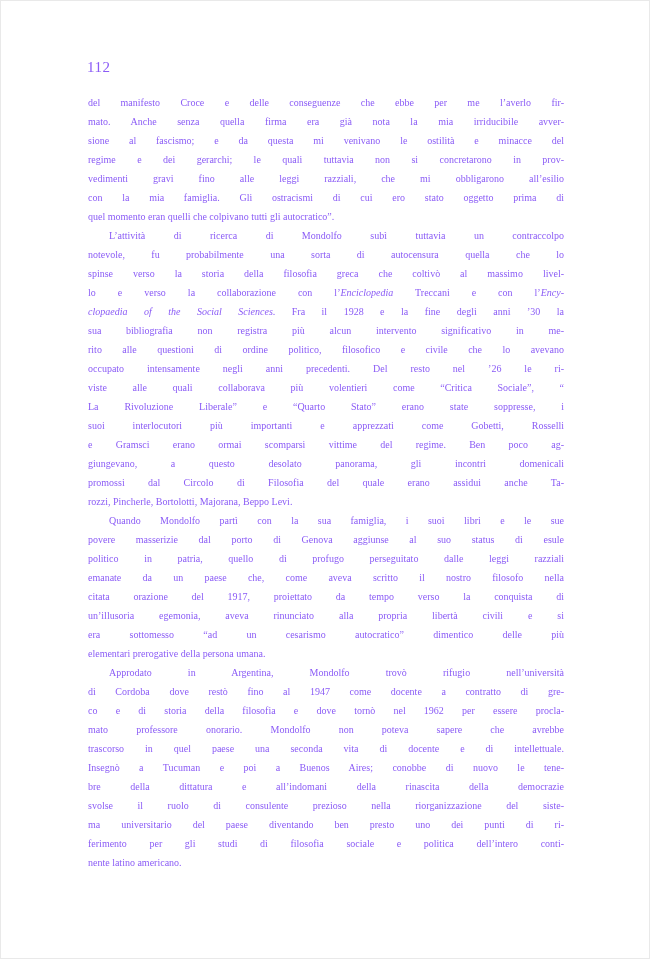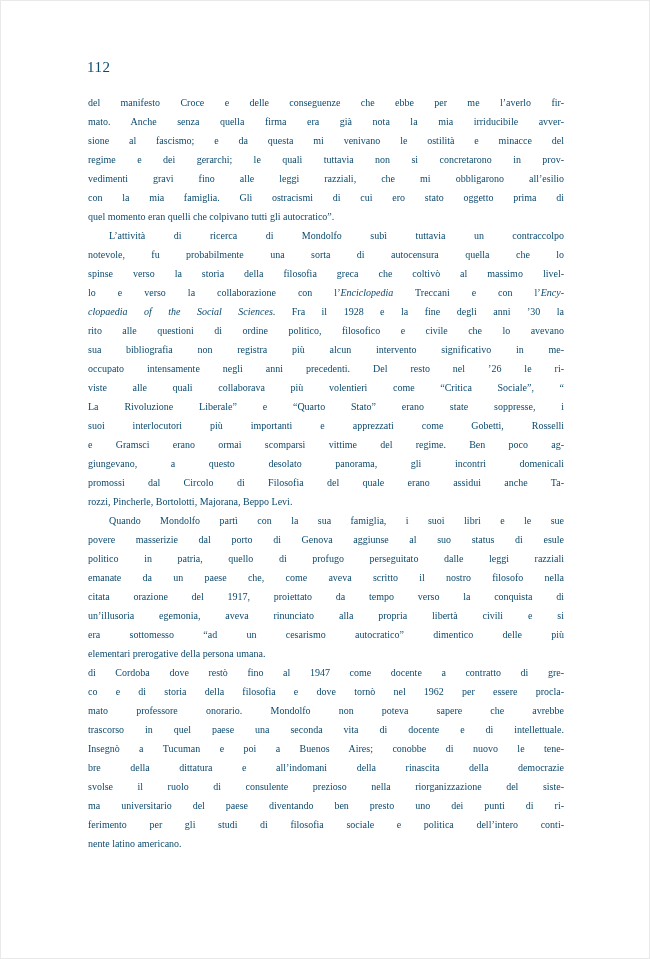--- a/index.html
+++ b/index.html
@@ -7,21 +7,21 @@
     padding: 0;
     background: #ffffff;
   }
   .page {
     position: relative;
     width: 648px;
     height: 957px;
     background: #ffffff;
     border: 1px solid #e9e9e9;
     font-family: "Liberation Serif", "DejaVu Serif", serif;
-    color: #0c4a6e;
+    color: #8b5cf6;
     overflow: hidden;
   }
   .page-number {
     position: absolute;
     left: 86px;
     top: 58px;
     font-size: 15px;
     letter-spacing: 0.5px;
   }
   .text-block {
@@ -64,42 +64,43 @@
         <div class="line">vedimenti gravi fino alle leggi razziali, che mi obbligarono all’esilio</div>
         <div class="line">con la mia famiglia. Gli ostracismi di cui ero stato oggetto prima di</div>
         <div class="line last">quel momento eran quelli che colpivano tutti gli autocratico”.</div>
       </div>
       <div class="paragraph">
         <div class="line indent">L’attività di ricerca di Mondolfo subì tuttavia un contraccolpo</div>
         <div class="line">notevole, fu probabilmente una sorta di autocensura quella che lo</div>
         <div class="line">spinse verso la storia della filosofia greca che coltivò al massimo livel-</div>
         <div class="line"><span>lo e verso la collaborazione con l’</span><em>Enciclopedia</em><span> Treccani e con l’</span><em>Ency-</em></div>
         <div class="line"><em>clopaedia of the Social Sciences</em><span>. Fra il 1928 e la fine degli anni ’30 la</span></div>
+        <div class="line">sua bibliografia non registra più alcun intervento significativo in me-</div>
         <div class="line">rito alle questioni di ordine politico, filosofico e civile che lo avevano</div>
-        <div class="line">sua bibliografia non registra più alcun intervento significativo in me-</div>
         <div class="line">occupato intensamente negli anni precedenti. Del resto nel ’26 le ri-</div>
         <div class="line">viste alle quali collaborava più volentieri come “Critica Sociale”, “</div>
         <div class="line">La Rivoluzione Liberale” e “Quarto Stato” erano state soppresse, i</div>
         <div class="line">suoi interlocutori più importanti e apprezzati come Gobetti, Rosselli</div>
         <div class="line">e Gramsci erano ormai scomparsi vittime del regime. Ben poco ag-</div>
         <div class="line">giungevano, a questo desolato panorama, gli incontri domenicali</div>
         <div class="line">promossi dal Circolo di Filosofia del quale erano assidui anche Ta-</div>
         <div class="line last">rozzi, Pincherle, Bortolotti, Majorana, Beppo Levi.</div>
       </div>
       <div class="paragraph">
         <div class="line indent">Quando Mondolfo partì con la sua famiglia, i suoi libri e le sue</div>
         <div class="line">povere masserizie dal porto di Genova aggiunse al suo status di esule</div>
         <div class="line">politico in patria, quello di profugo perseguitato dalle leggi razziali</div>
         <div class="line">emanate da un paese che, come aveva scritto il nostro filosofo nella</div>
         <div class="line">citata orazione del 1917, proiettato da tempo verso la conquista di</div>
         <div class="line">un’illusoria egemonia, aveva rinunciato alla propria libertà civili e si</div>
         <div class="line">era sottomesso “ad un cesarismo autocratico” dimentico delle più</div>
         <div class="line last">elementari prerogative della persona umana.</div>
       </div>
       <div class="paragraph">
+        <div class="line indent">Approdato in Argentina, Mondolfo trovò rifugio nell’università</div>
         <div class="line">di Cordoba dove restò fino al 1947 come docente a contratto di gre-</div>
         <div class="line">co e di storia della filosofia e dove tornò nel 1962 per essere procla-</div>
         <div class="line">mato professore onorario. Mondolfo non poteva sapere che avrebbe</div>
         <div class="line">trascorso in quel paese una seconda vita di docente e di intellettuale.</div>
         <div class="line">Insegnò a Tucuman e poi a Buenos Aires; conobbe di nuovo le tene-</div>
         <div class="line">bre della dittatura e all’indomani della rinascita della democrazie</div>
         <div class="line">svolse il ruolo di consulente prezioso nella riorganizzazione del siste-</div>
         <div class="line">ma universitario del paese diventando ben presto uno dei punti di ri-</div>
         <div class="line">ferimento per gli studi di filosofia sociale e politica dell’intero conti-</div>
         <div class="line last">nente latino americano.</div>

